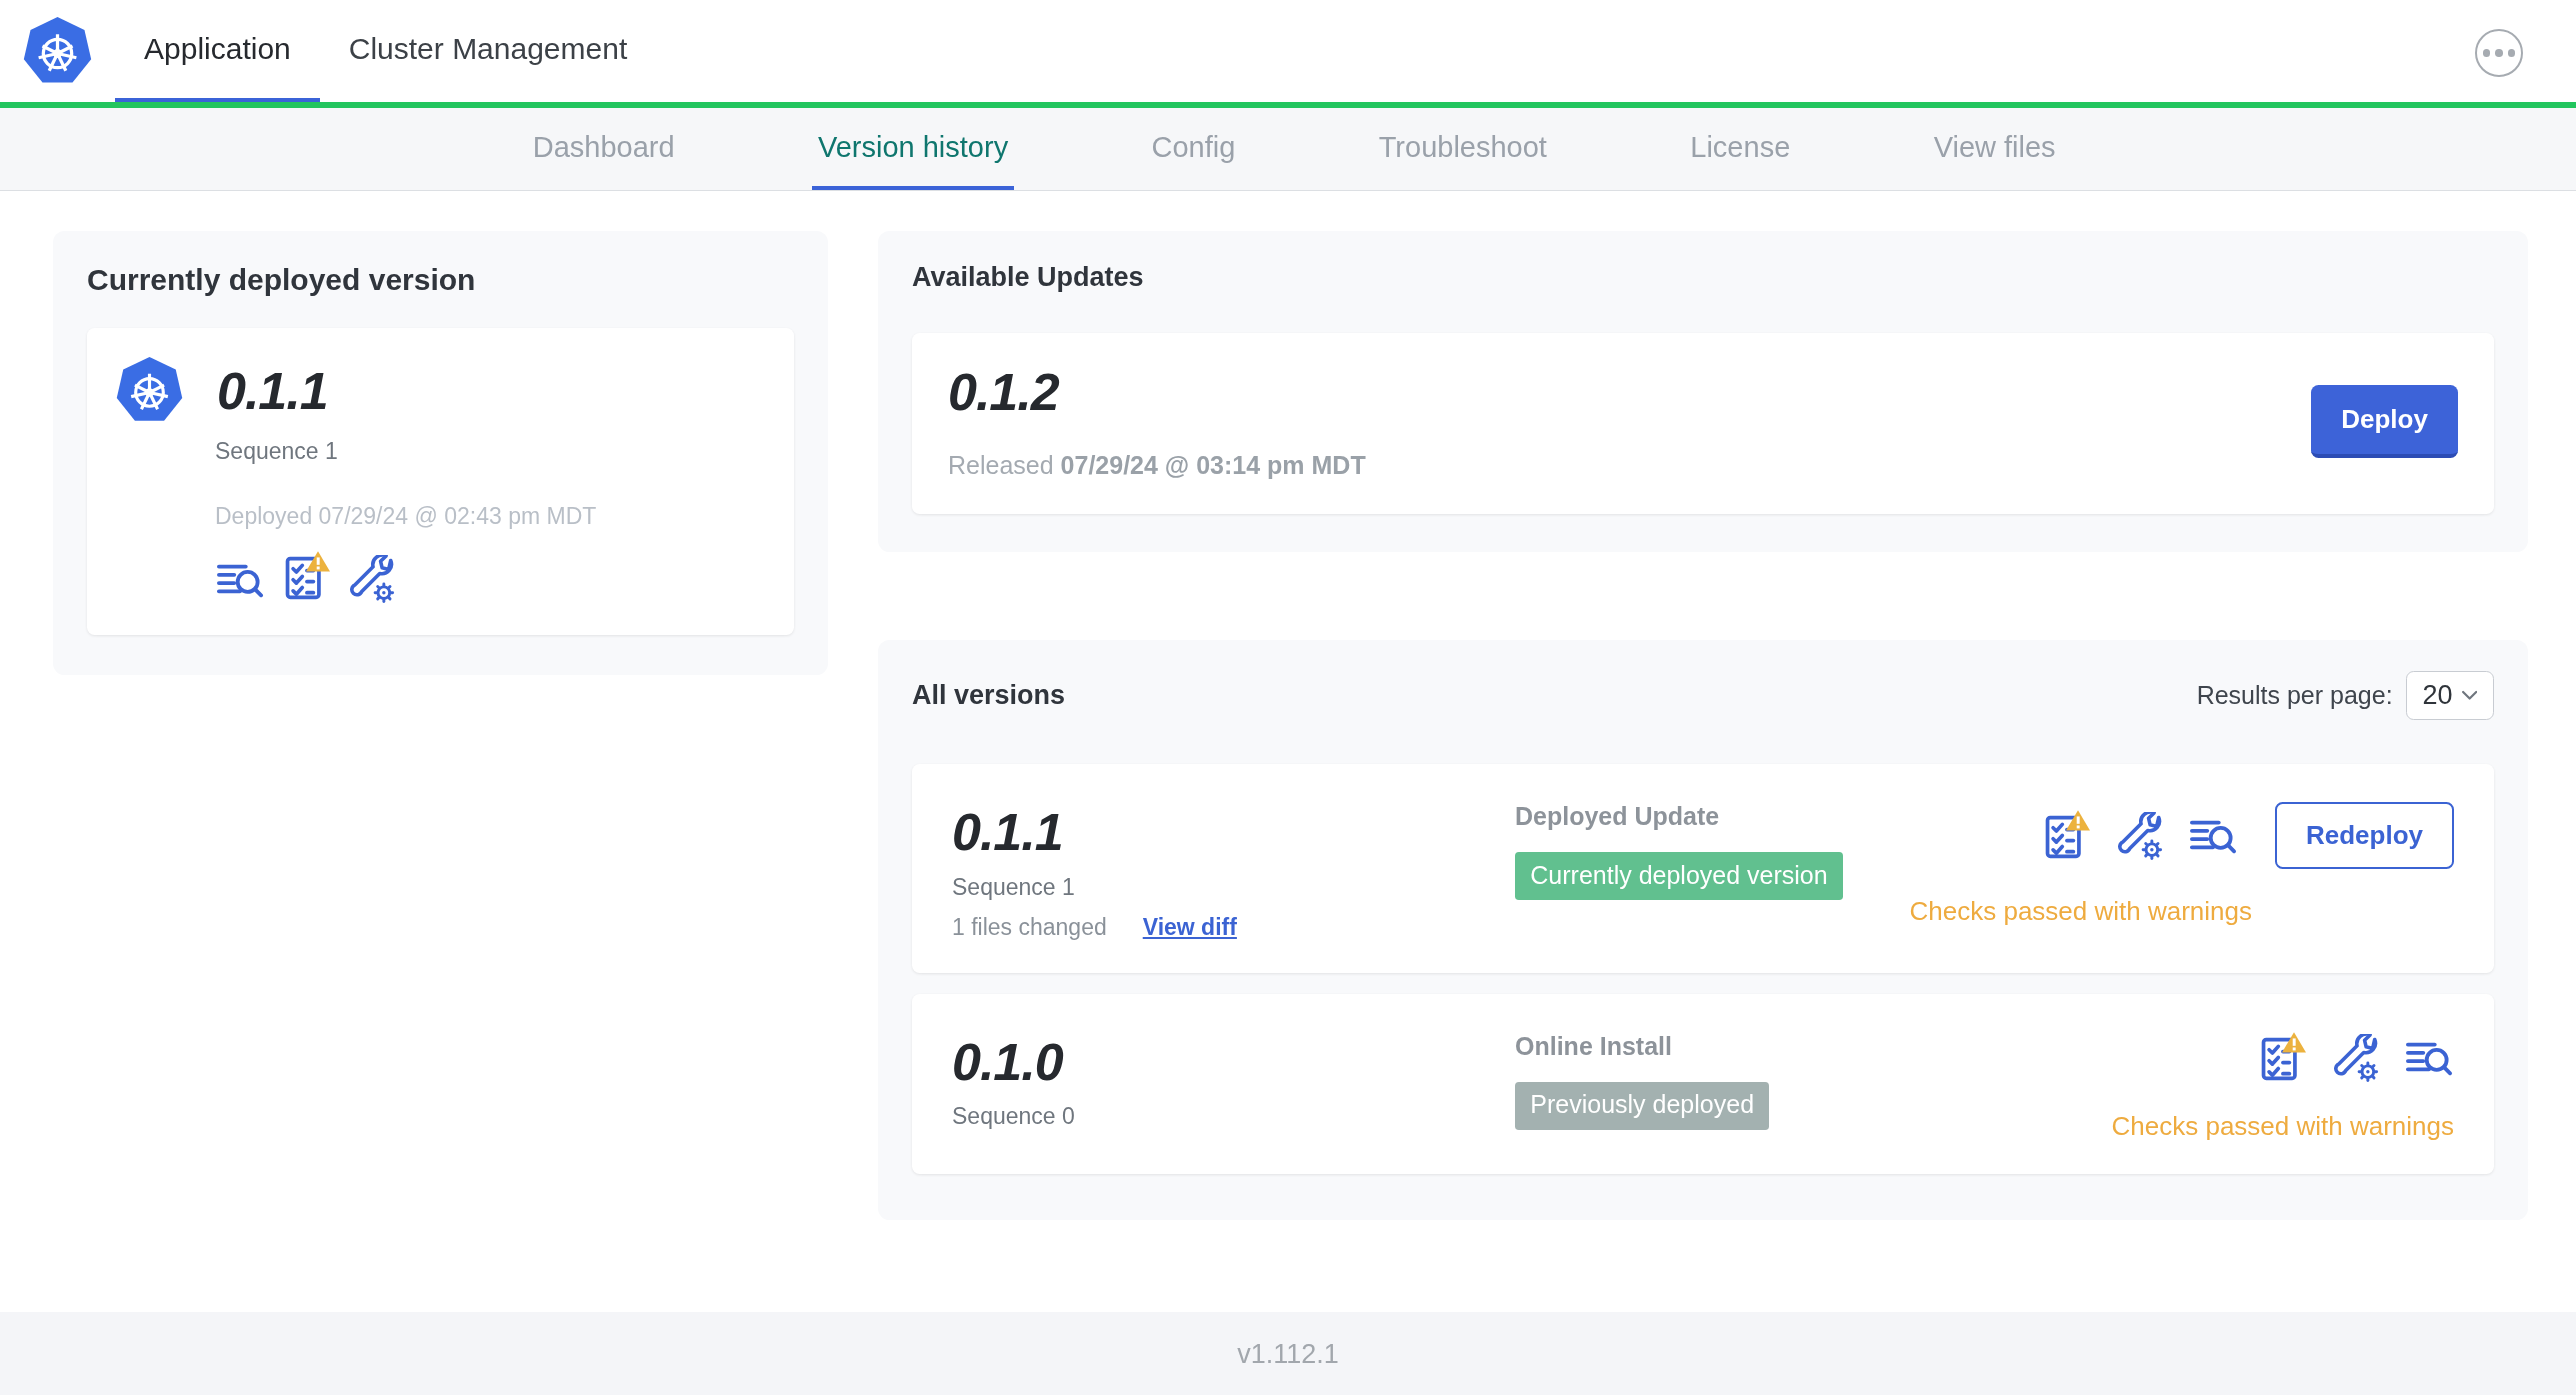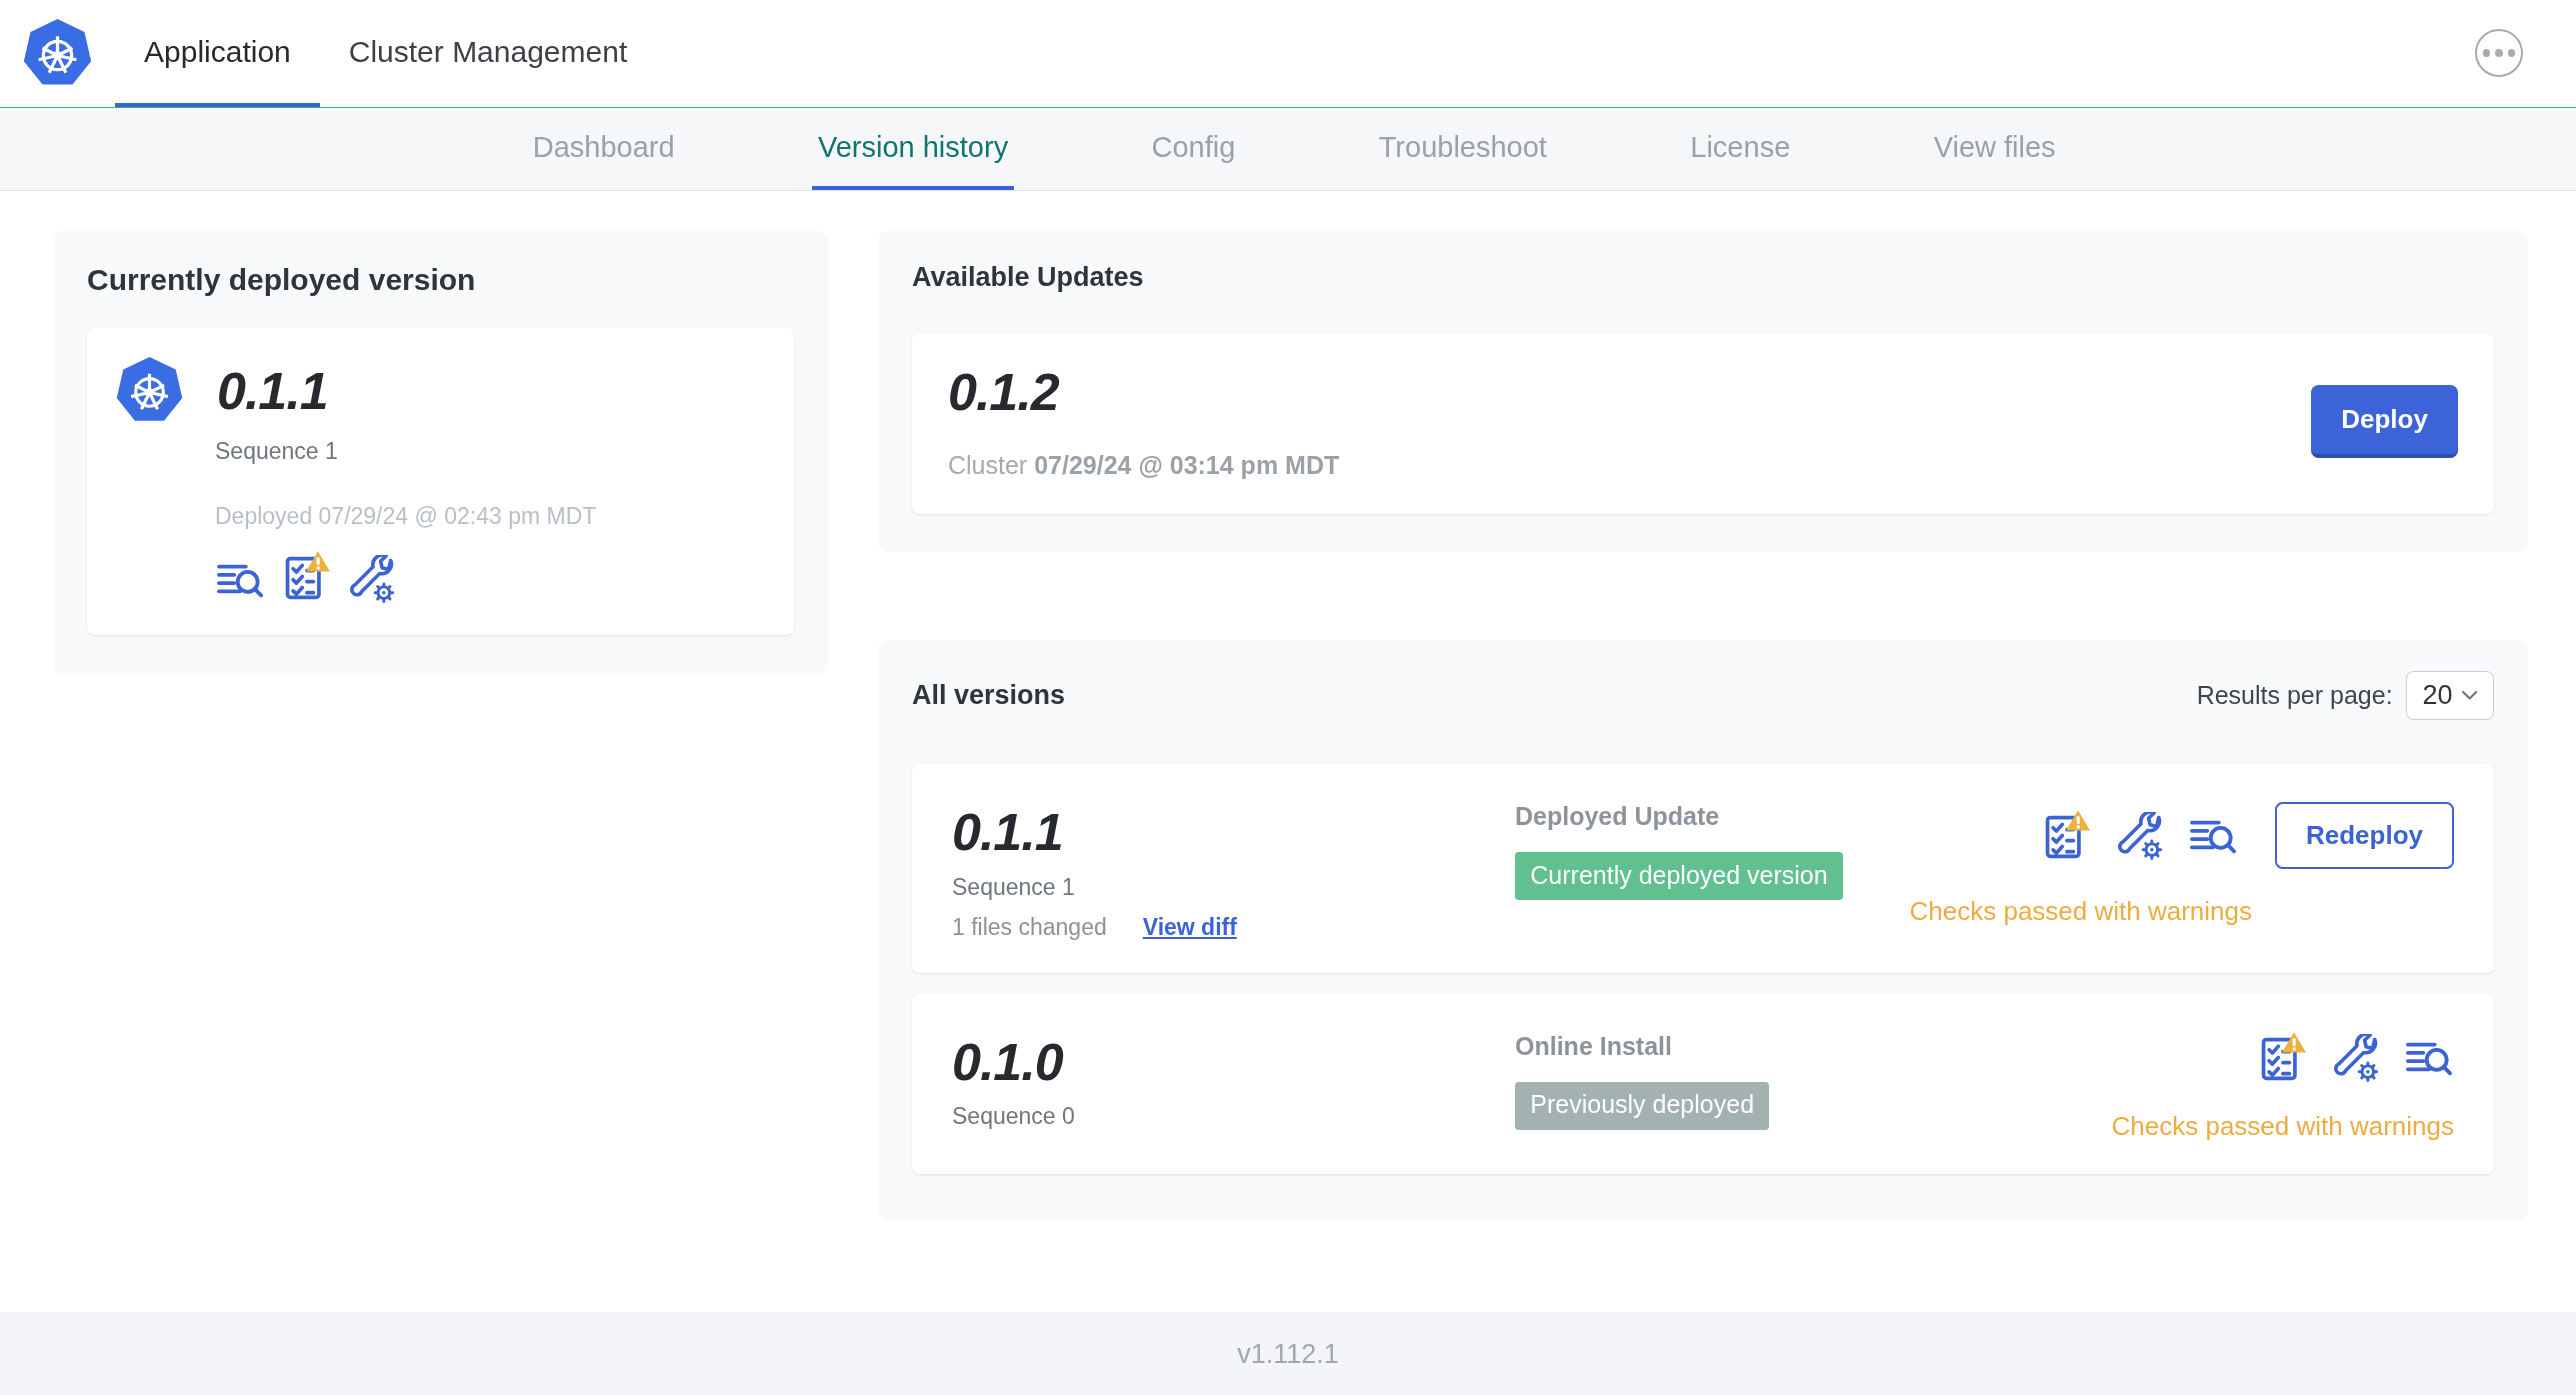--- a/index.html
+++ b/index.html
@@ -4,21 +4,21 @@
 <style>
   * { margin:0; padding:0; box-sizing:border-box; }
   html,body { width:2576px; height:1396px; }
   body {
     font-family:"Liberation Sans", sans-serif;
     background:#ffffff; color:#30353c;
     display:flex; flex-direction:column; overflow:hidden;
   }
   
   .header {
-    height:108px; background:#ffffff; border-bottom:1px solid #22c55e;
+    height:108px; background:#ffffff; border-bottom:6px solid #22c55e;
     display:flex; align-items:stretch; position:relative; flex:none;
   }
   .logo-wrap { width:115px; display:flex; align-items:center; justify-content:center; }
   .app-tabs { display:flex; align-items:stretch; }
   .app-tab {
     display:flex; align-items:center; padding:0 29px; font-size:30px; color:#3c4147;
     border-bottom:4.8px solid transparent; cursor:pointer;
   }
   .app-tab.active { color:#26292e; border-bottom-color:#3b63d8; }
   .more-btn {
@@ -233,21 +233,21 @@
   </div>
 
   <div class="right-col">
 
     <div class="panel updates-panel">
       <div class="panel-title">Available Updates</div>
       <div class="card update-card">
         <div>
           <div class="ver-big">0.1.2</div>
           <div class="released">
-            <span>Cluster</span>
+            <span>Released</span>
             <b>07/29/24 @ 03:14 pm MDT</b>
           </div>
         </div>
         <button class="deploy-btn">Deploy</button>
       </div>
     </div>
 
     <div class="panel allver-panel">
       <div class="allver-head">
         <div class="panel-title">All versions</div>

